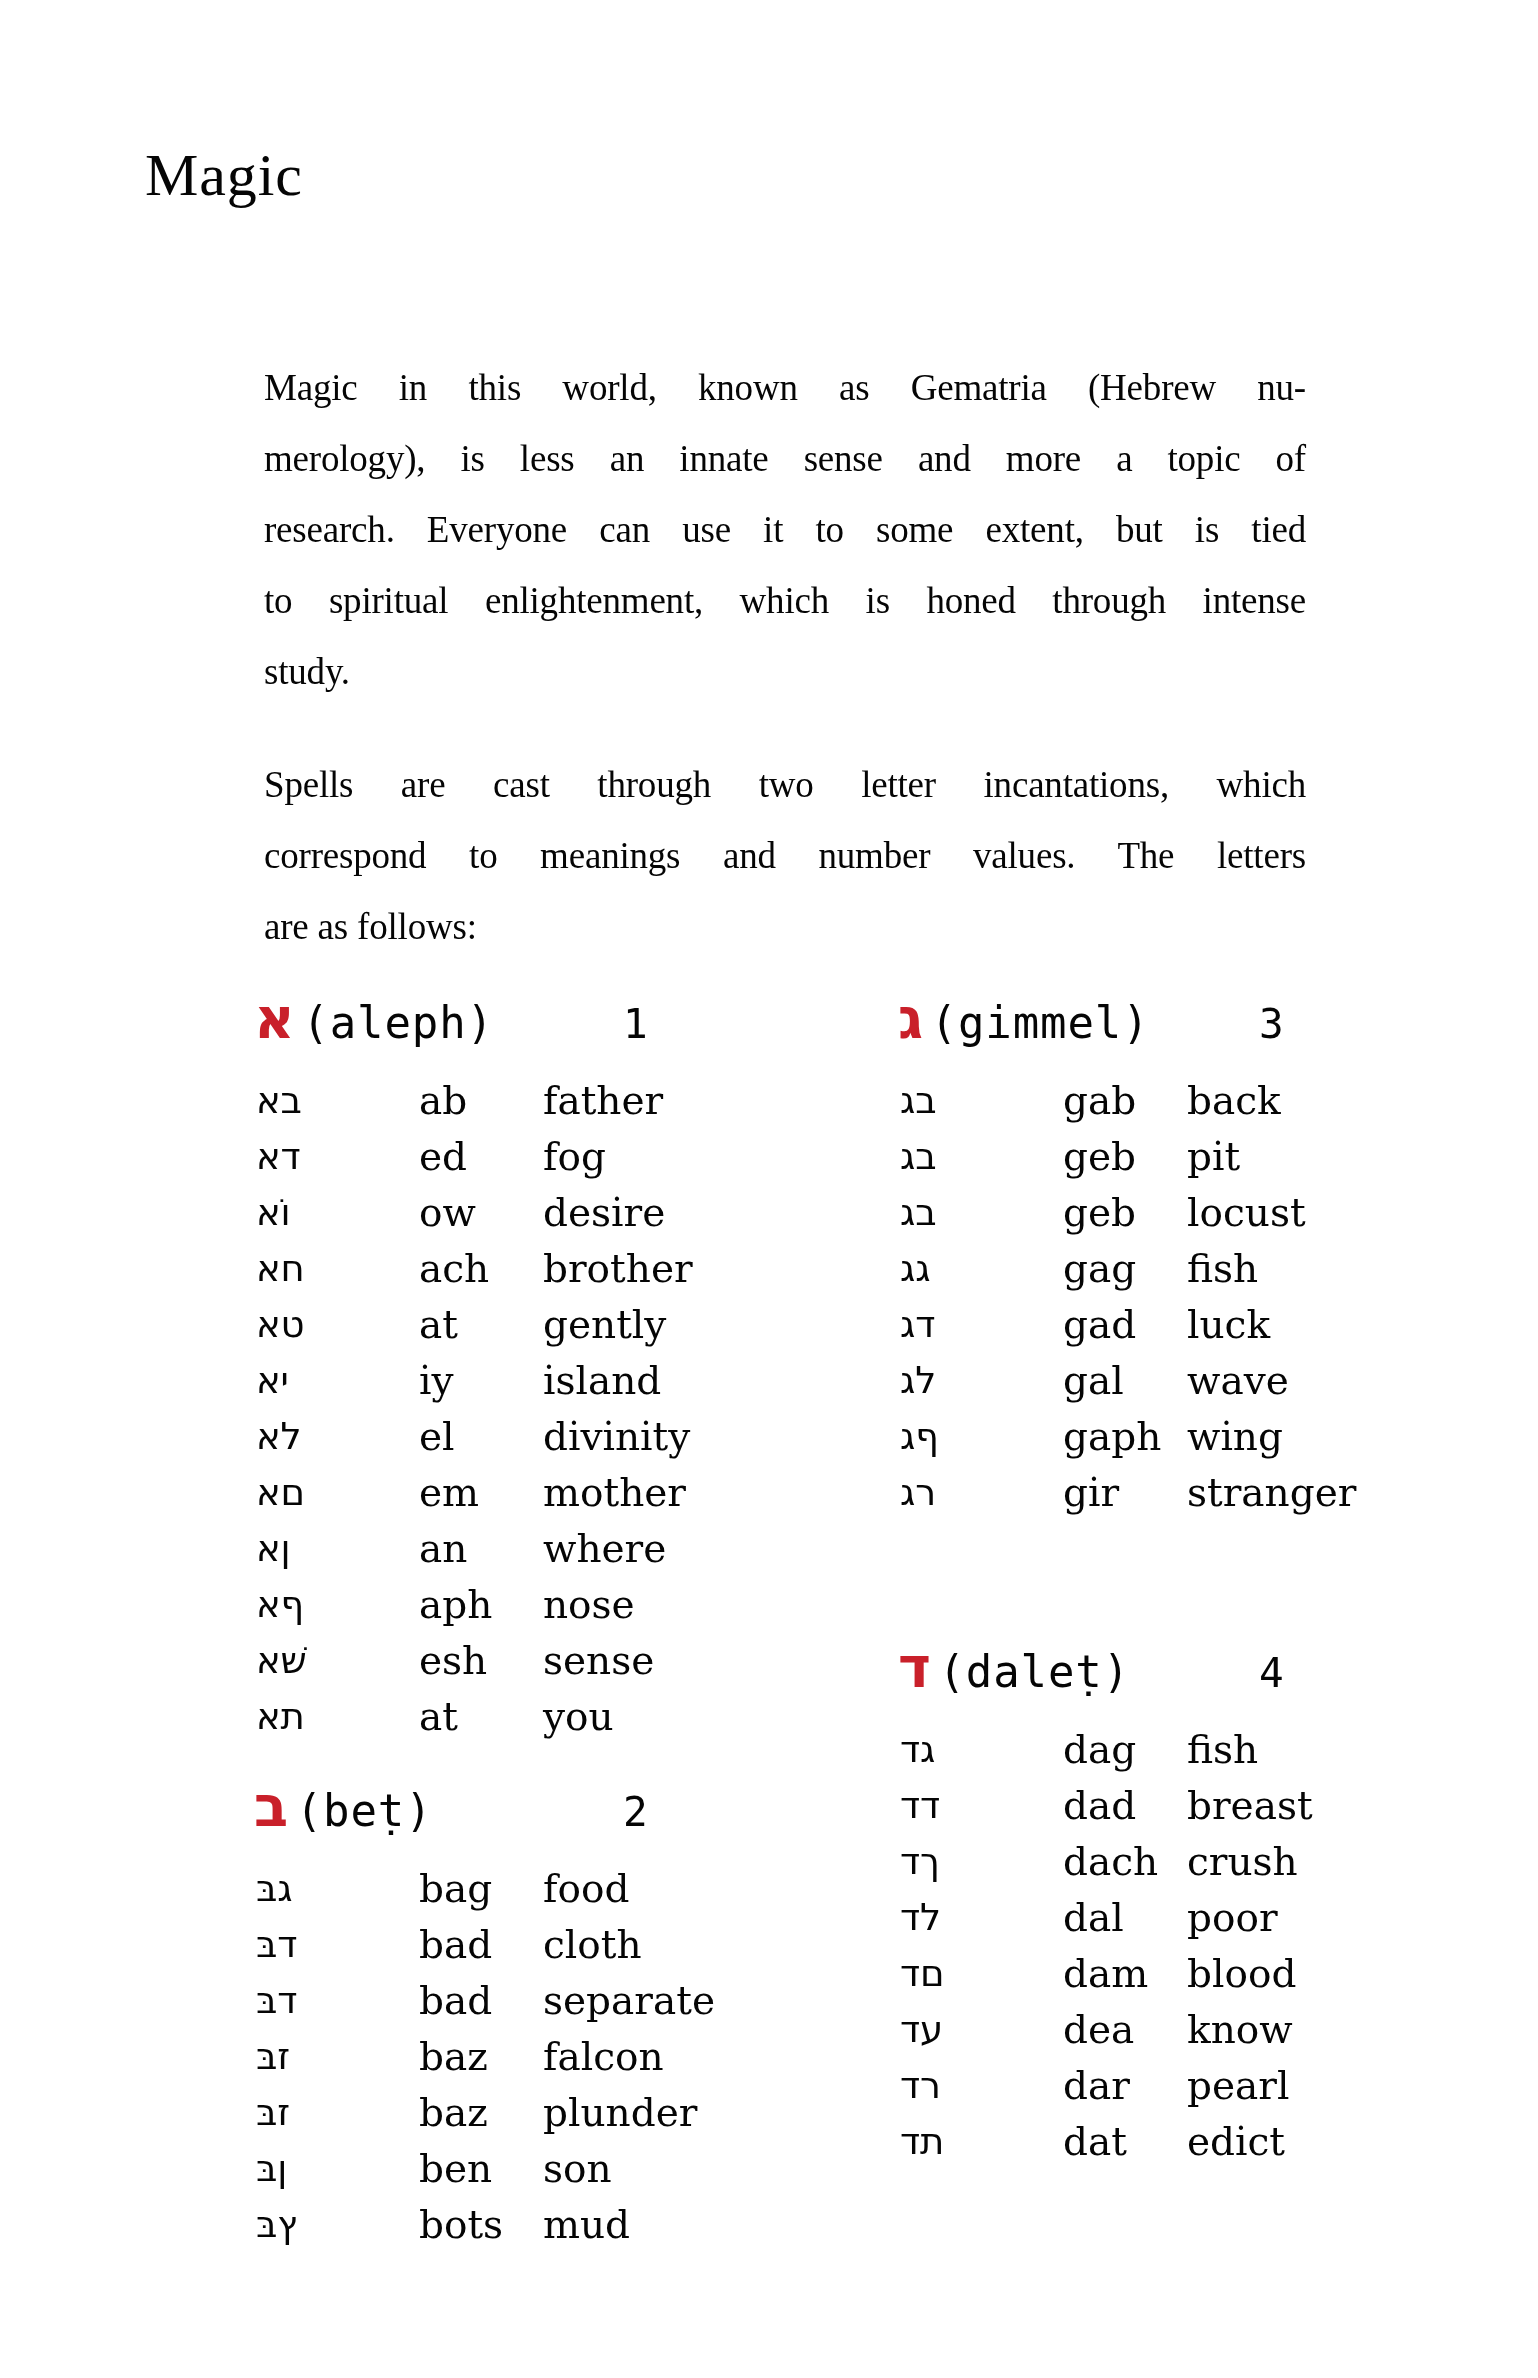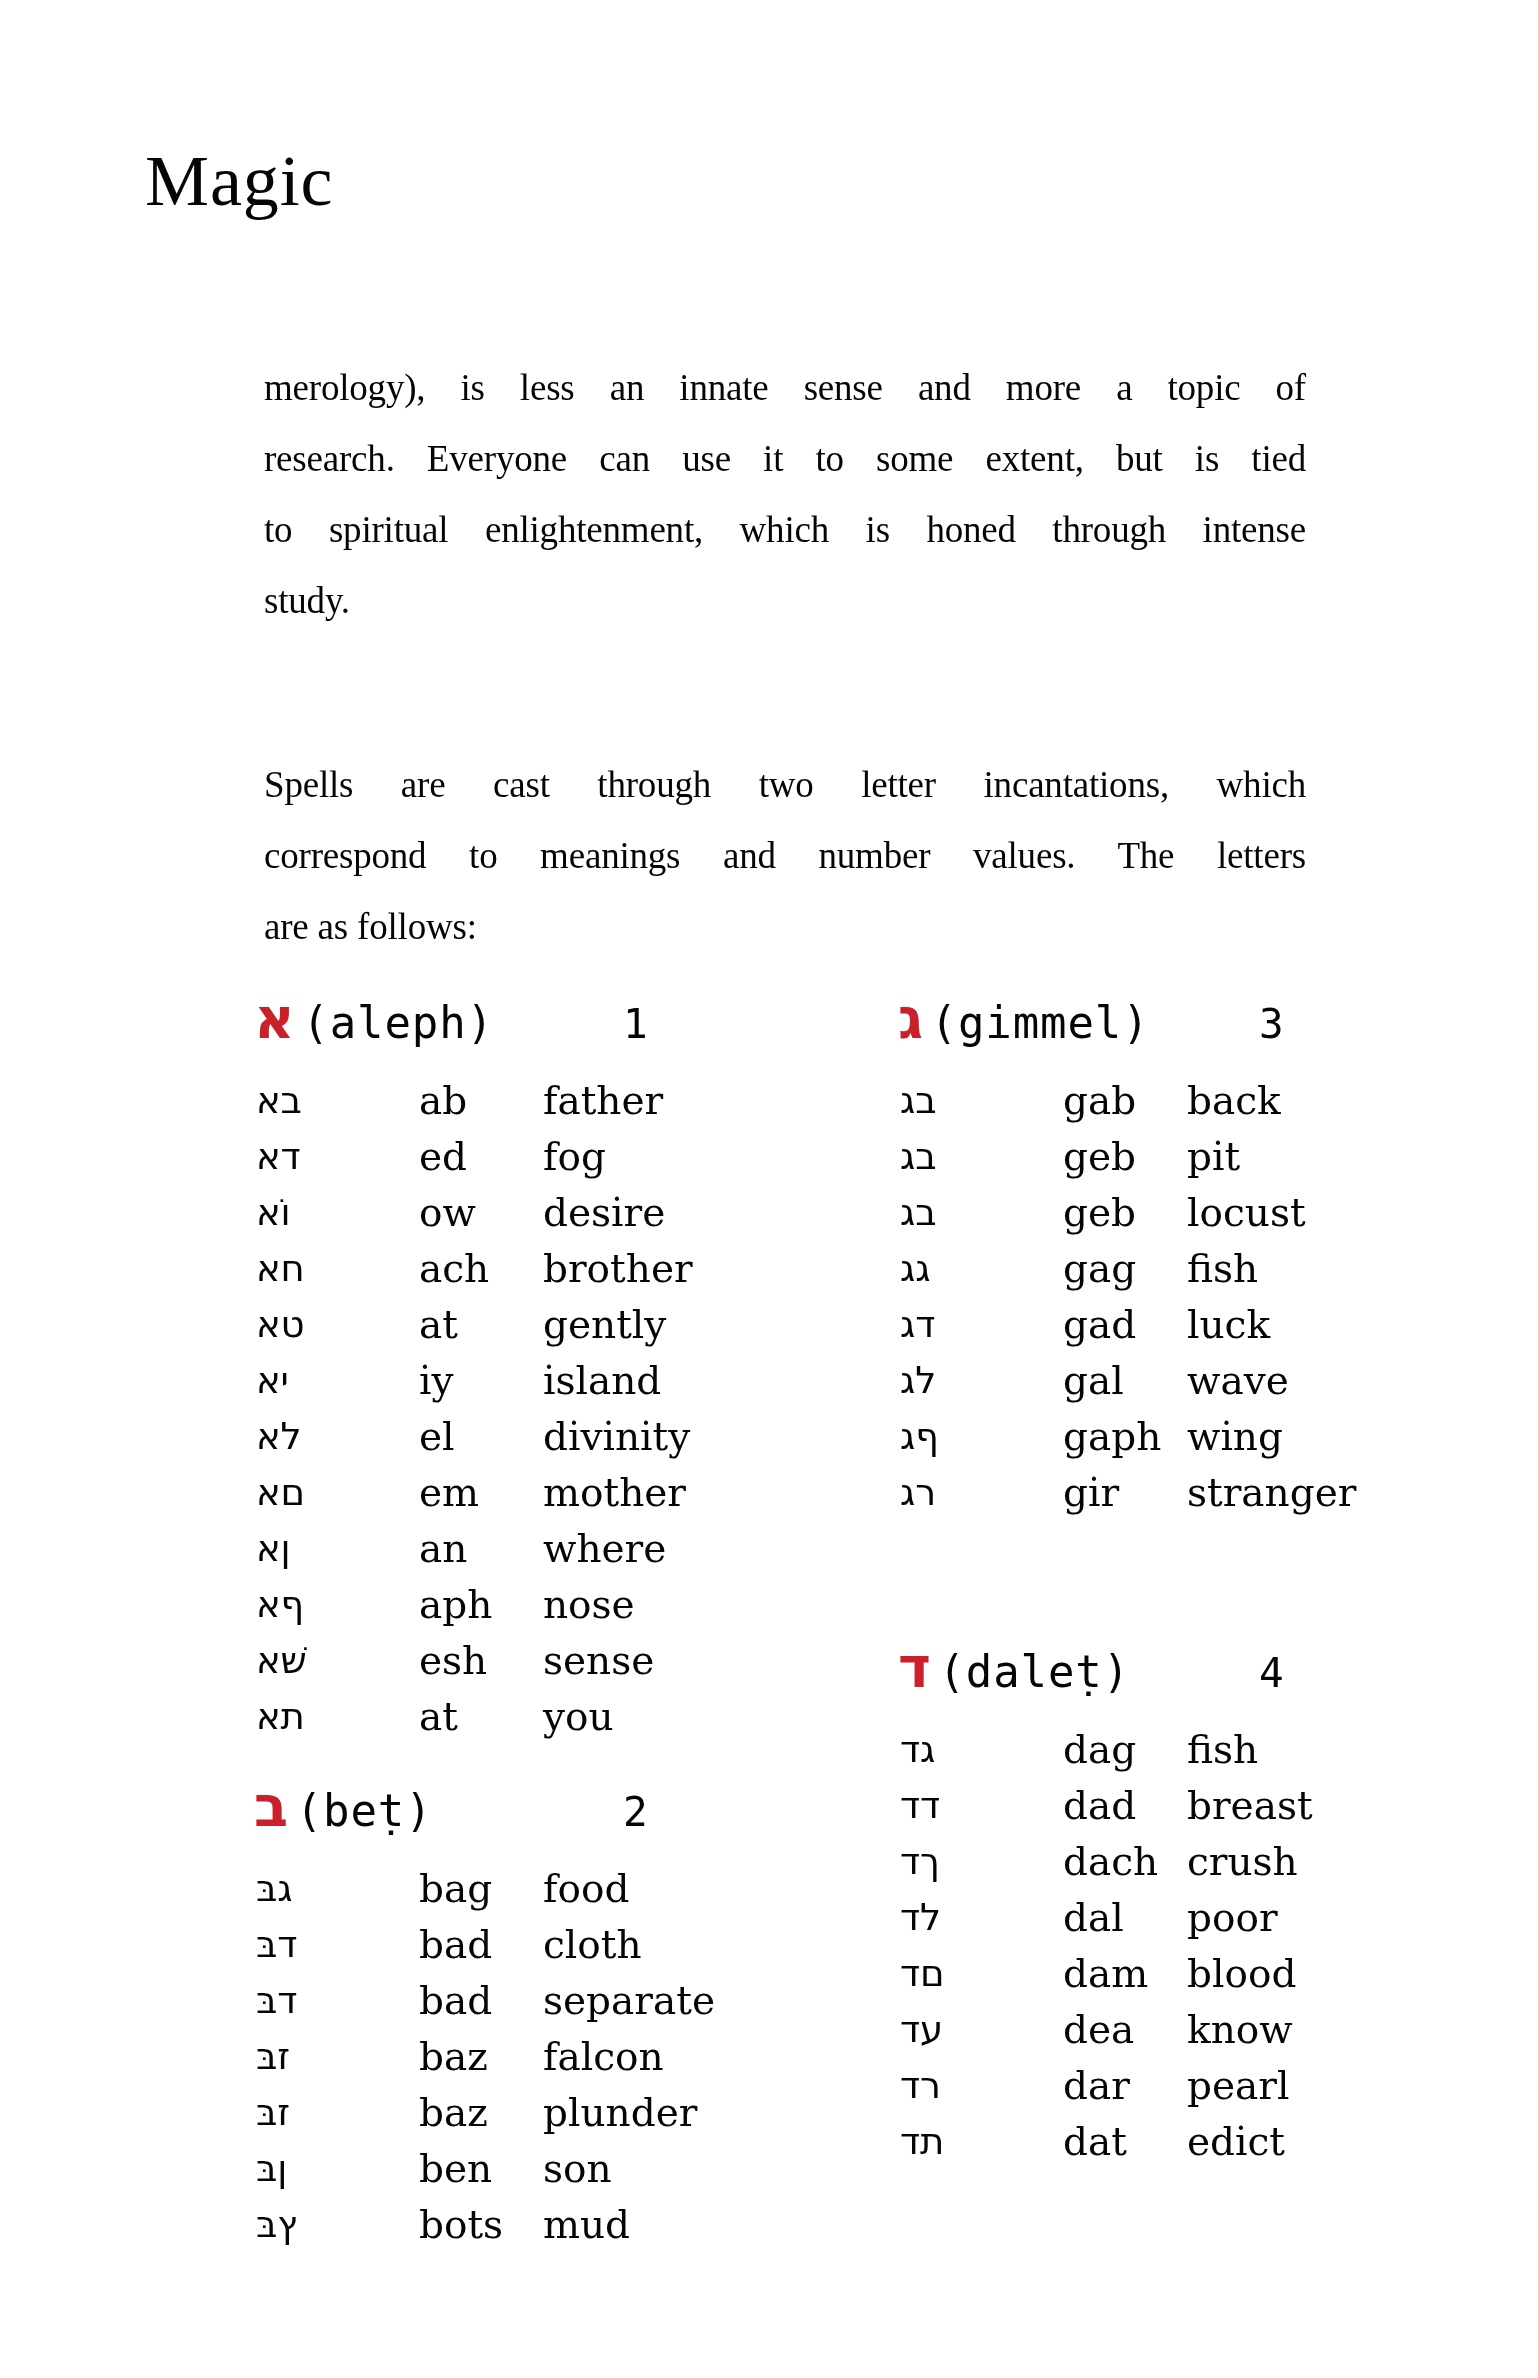--- a/index.html
+++ b/index.html
@@ -10,21 +10,21 @@
     background:#ffffff;
     color:#050505;
     font-family:"Liberation Serif", serif;
     overflow:hidden;
   }
   .title {
     position:absolute;
     left:145px;
     top:145px;
     margin:0;
-    font-size:72px;
+    font-size:60px;
     font-weight:normal;
     line-height:1;
     letter-spacing:0.9px;
     font-family:"Liberation Serif", serif;
   }
   .para {
     position:absolute;
     left:264px;
     width:1042px;
     font-size:37px;
@@ -87,20 +87,21 @@
 </head>
 <body>
 
 <div class="page">
 
   <h1 class="title">Magic</h1>
 
   <div class="para para-1">
     <div>
 
+        <div class="pline">Magic in this world, known as Gematria (Hebrew nu-</div>
 
         <div class="pline">merology), is less an innate sense and more a topic of</div>
 
         <div class="pline">research. Everyone can use it to some extent, but is tied</div>
 
         <div class="pline">to spiritual enlightenment, which is honed through intense</div>
       </div>
     <div class="pline pline-last">study.</div>
   </div>
 

